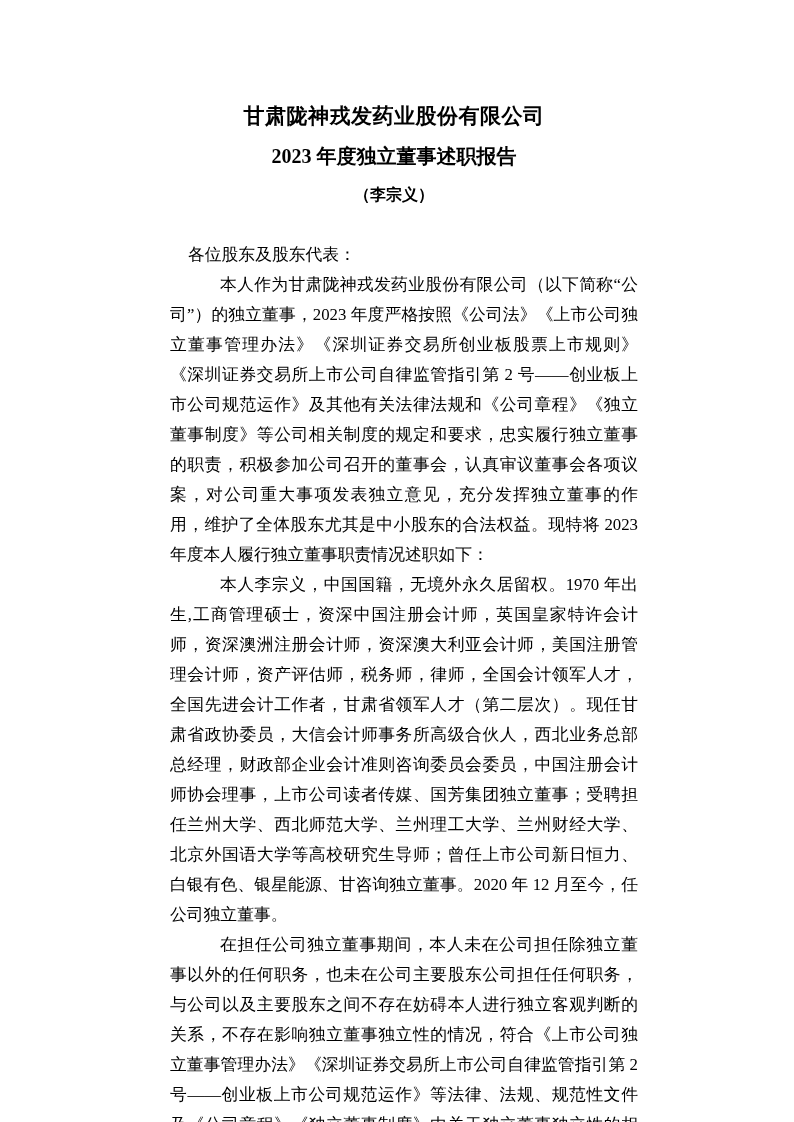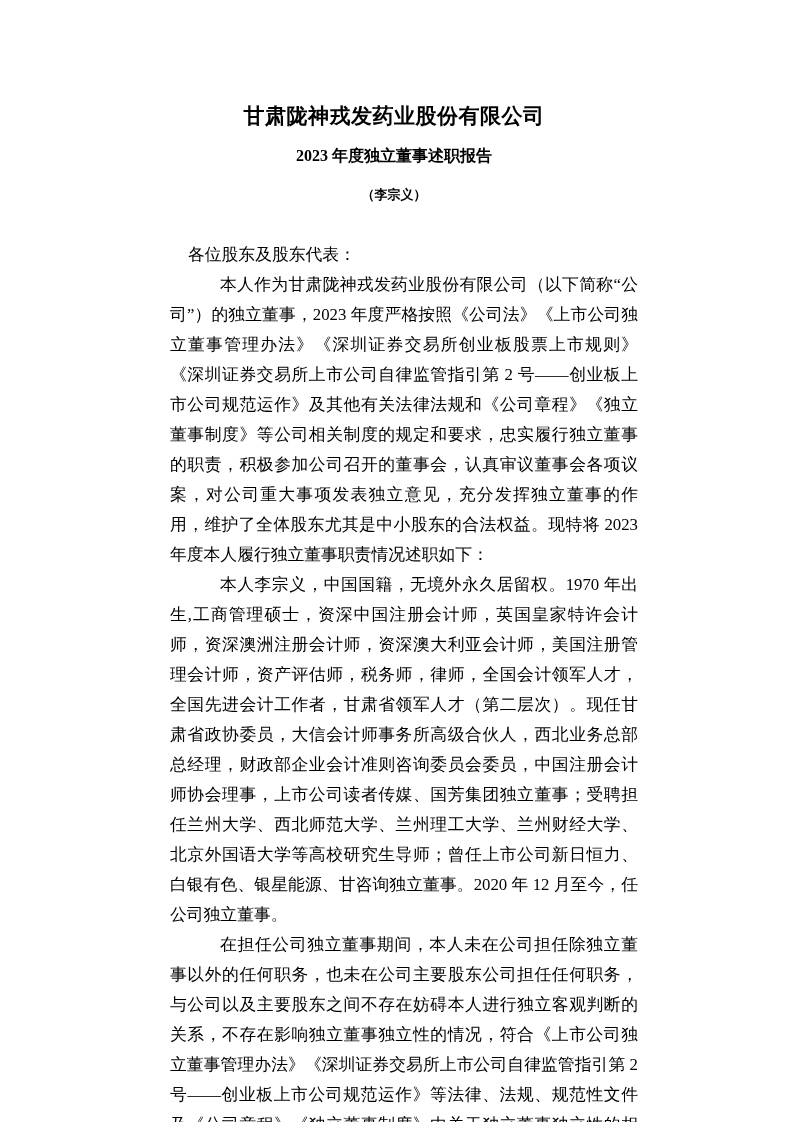--- a/index.html
+++ b/index.html
@@ -22,28 +22,28 @@
   .title-main {
     margin: 0;
     font-size: 21px;
     font-weight: bold;
     text-align: center;
     line-height: 24px;
     letter-spacing: 0.5px;
   }
   .title-sub {
     margin: 16px 0 0 0;
-    font-size: 16px;
+    font-size: 20px;
     font-weight: bold;
     text-align: center;
     line-height: 24px;
   }
   .title-author {
     margin: 17px 0 0 0;
-    font-size: 13px;
+    font-size: 16px;
     font-weight: bold;
     text-align: center;
     line-height: 20px;
   }
   .doc-body {
     margin-top: 35px;
     font-size: 16.8px;
     line-height: 30px;
     text-align: justify;
     text-justify: inter-ideograph;

